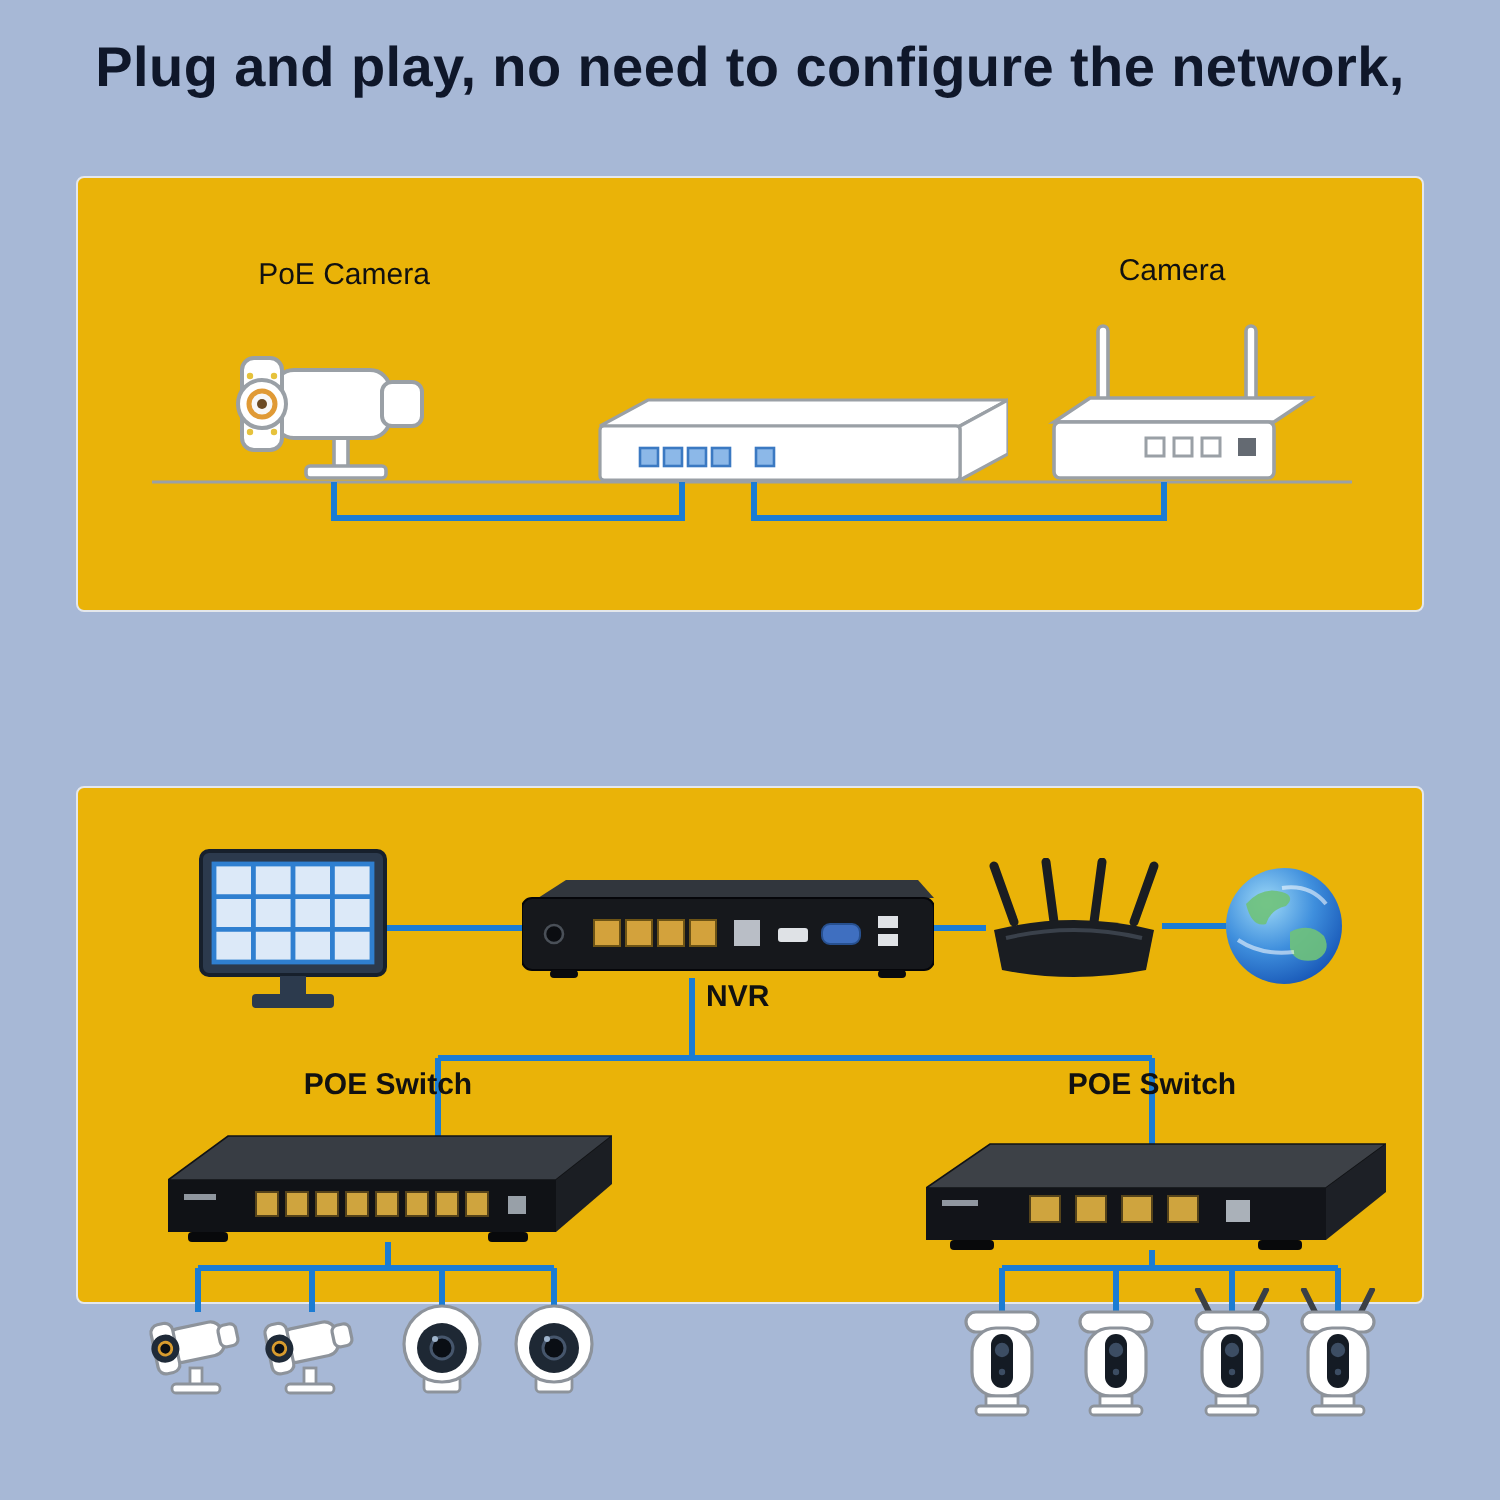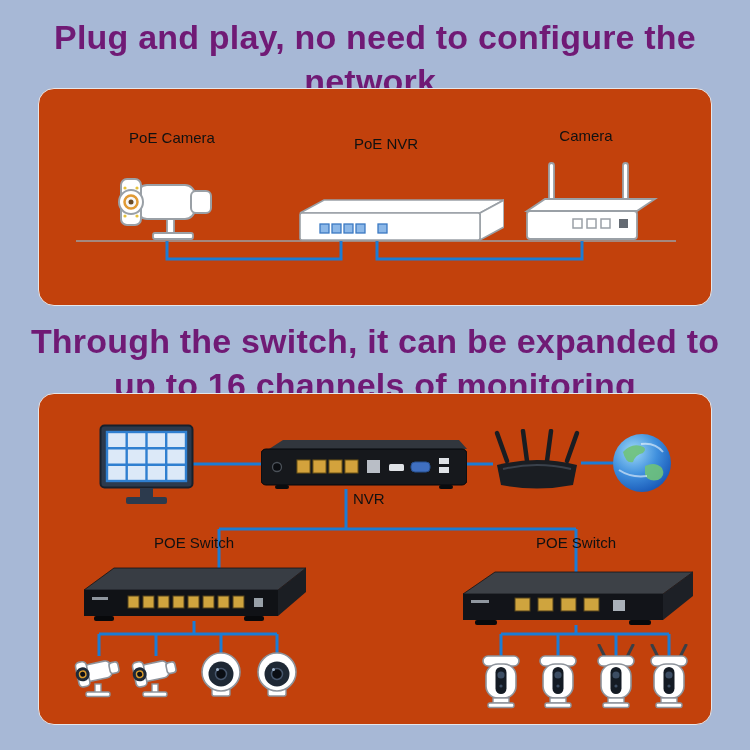--- a/index.html
+++ b/index.html
@@ -8,33 +8,33 @@
     background:#a7b8d6;
     font-family:"Liberation Sans", sans-serif;
     position:relative;
     overflow:hidden;
   }
   .page { position:absolute; inset:0; }
 
   .headline {
     position:absolute; left:0; width:100%;
     text-align:center; font-weight:bold;
-    font-size:34px; line-height:1.28; color:#701a75;
+    font-size:28px; line-height:1.28; color:#0f172a;
     letter-spacing:.2px;
   }
   .headline-top { top:16px; }
   .headline-bottom { top:320px; }
   .hl-line { display:block; }
 
   .panel {
     position:absolute; left:38px; width:674px;
-    background:#c2410c; border:1px solid #e4e7ec; border-radius:16px;
+    background:#eab308; border:1px solid #e4e7ec; border-radius:4px;
   }
   .panel-basic { top:88px; height:218px; }
-  .panel-expanded { top:393px; height:332px; }
+  .panel-expanded { top:393px; height:259px;font-weight:bold; }
 
   .device-label {
     position:absolute; color:#111; font-size:15px; text-align:center;
   }
   .wires { position:absolute; left:0; top:0; display:block; }
   svg.dev { position:absolute; display:block; }
 
   
   .lbl-cam  { left:53px;  top:40px; width:160px; }
   .lbl-nvr1 { left:267px; top:46px; width:160px; }
@@ -108,21 +108,20 @@
   </div>
 
   <div class="panel panel-basic">
     <svg class="wires" width="674" height="218">
       <line x1="37" y1="152" x2="637" y2="152" stroke="#9aa0a6" stroke-width="1.5"></line>
       <polyline points="128,152 128,170 302,170 302,152" fill="none" stroke="#1b7cd4" stroke-width="3"></polyline>
       <polyline points="338,152 338,170 543,170 543,152" fill="none" stroke="#1b7cd4" stroke-width="3"></polyline>
     </svg>
 
     <div class="device-label lbl-cam">PoE Camera</div>
-    <div class="device-label lbl-nvr1">PoE NVR</div>
     <div class="device-label lbl-rtr">Camera</div>
 
     <svg class="dev cam1" viewBox="0 0 130 76">
       <rect x="60" y="52" width="7" height="15" fill="#fff" stroke="#9aa0a6" stroke-width="1.8"></rect>
       <rect x="46" y="66" width="40" height="6" rx="2" fill="#fff" stroke="#9aa0a6" stroke-width="1.8"></rect>
       <rect x="30" y="18" width="58" height="34" rx="10" fill="#fff" stroke="#9aa0a6" stroke-width="2"></rect>
       <rect x="84" y="24" width="20" height="22" rx="5" fill="#fff" stroke="#9aa0a6" stroke-width="2"></rect>
       <rect x="14" y="12" width="20" height="46" rx="6" fill="#fff" stroke="#9aa0a6" stroke-width="2"></rect>
       <circle cx="24" cy="35" r="12" fill="#fff" stroke="#9aa0a6" stroke-width="2"></circle>
       <circle cx="24" cy="35" r="6.5" fill="#f7f7f7" stroke="#e09a35" stroke-width="2.5"></circle>
@@ -149,24 +148,20 @@
       <rect x="108" y="4" width="5" height="38" rx="2.5" fill="#fff" stroke="#9aa0a6" stroke-width="1.8"></rect>
       <polygon points="12,52 30,40 140,40 122,52" fill="#fff" stroke="#9aa0a6" stroke-width="1.8"></polygon>
       <rect x="12" y="52" width="110" height="28" rx="3" fill="#fff" stroke="#9aa0a6" stroke-width="1.8"></rect>
       <rect x="58" y="60" width="9" height="9" fill="#fff" stroke="#9aa0a6" stroke-width="1.5"></rect>
       <rect x="72" y="60" width="9" height="9" fill="#fff" stroke="#9aa0a6" stroke-width="1.5"></rect>
       <rect x="86" y="60" width="9" height="9" fill="#fff" stroke="#9aa0a6" stroke-width="1.5"></rect>
       <rect x="104" y="60" width="9" height="9" fill="#646a72"></rect>
     </svg>
   </div>
 
-  <div class="headline headline-bottom">
-    <span class="hl-line">Through the switch, it can be expanded to</span>
-    <span class="hl-line">up to 16 channels of monitoring</span>
-  </div>
 
   <div class="panel panel-expanded">
     <svg class="wires" width="674" height="332">
       <g fill="none" stroke="#1b7cd4" stroke-width="3">
         <path d="M150,70 L224,70"></path>
         <path d="M426,70 L454,70"></path>
         <path d="M542,69 L574,69"></path>
         <path d="M307,95 L307,135"></path>
         <path d="M180,135 L537,135"></path>
         <path d="M180,135 L180,180"></path>

